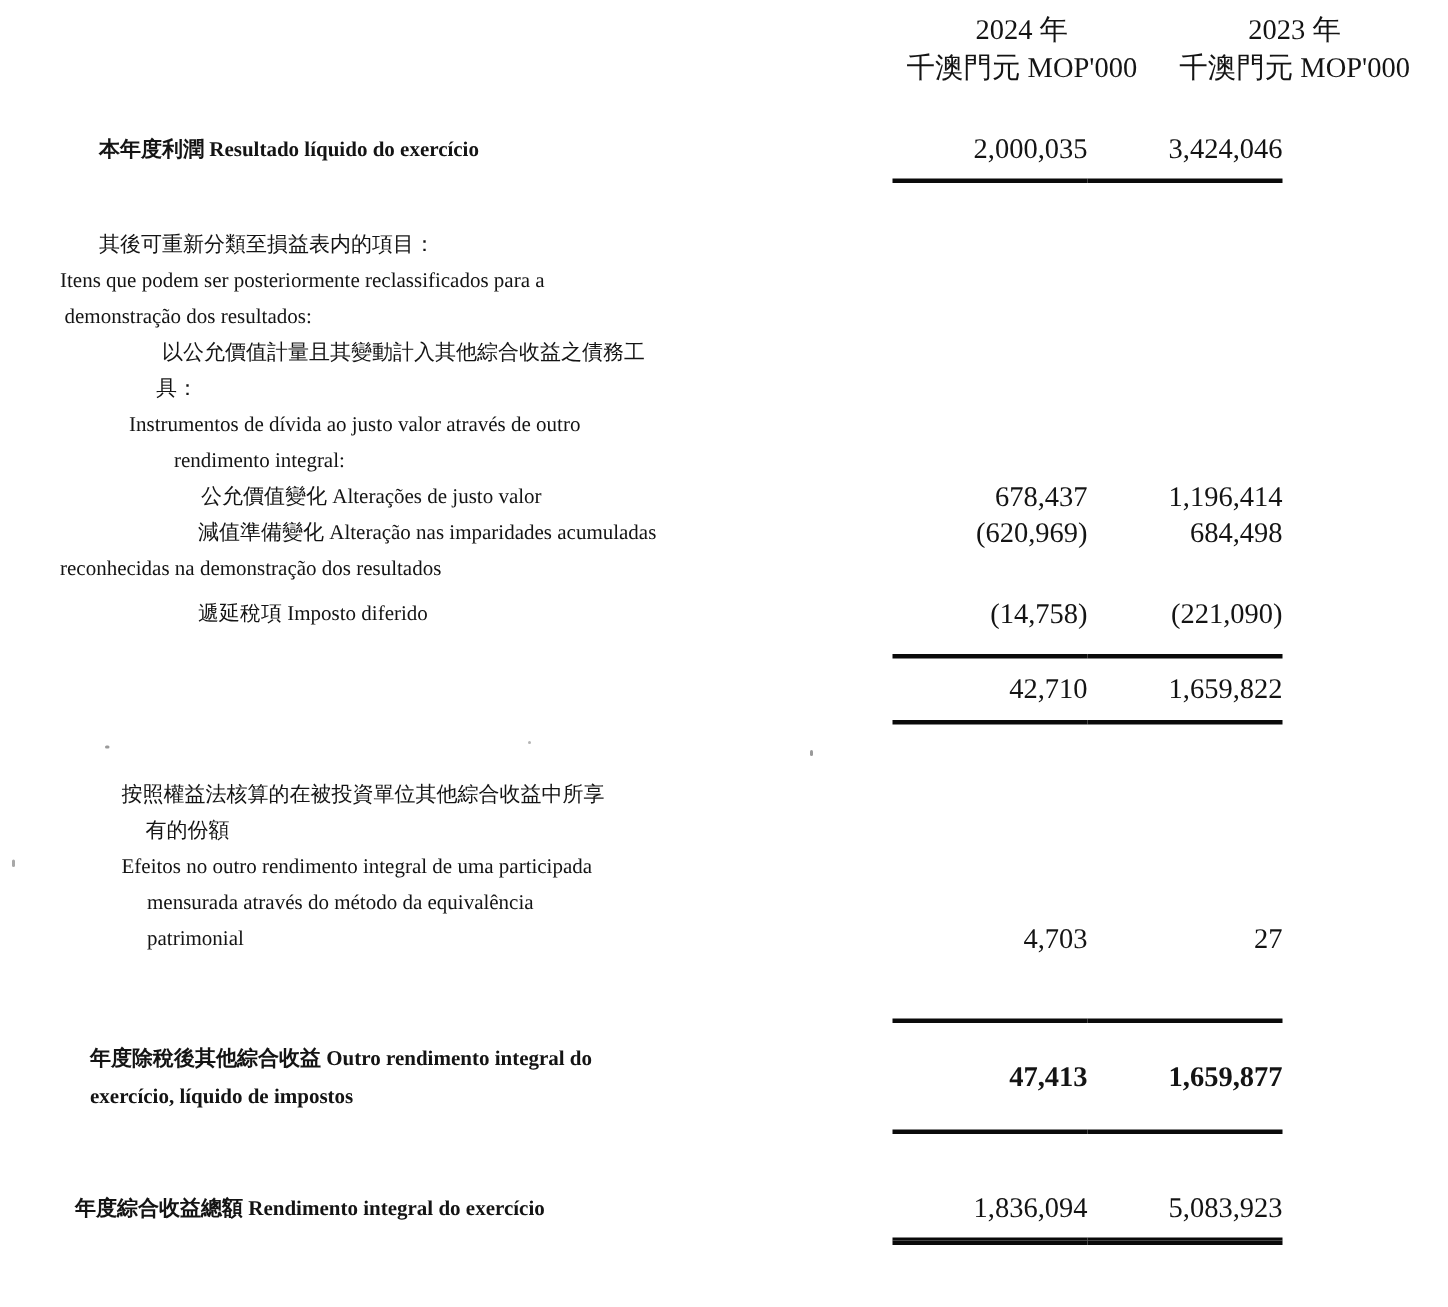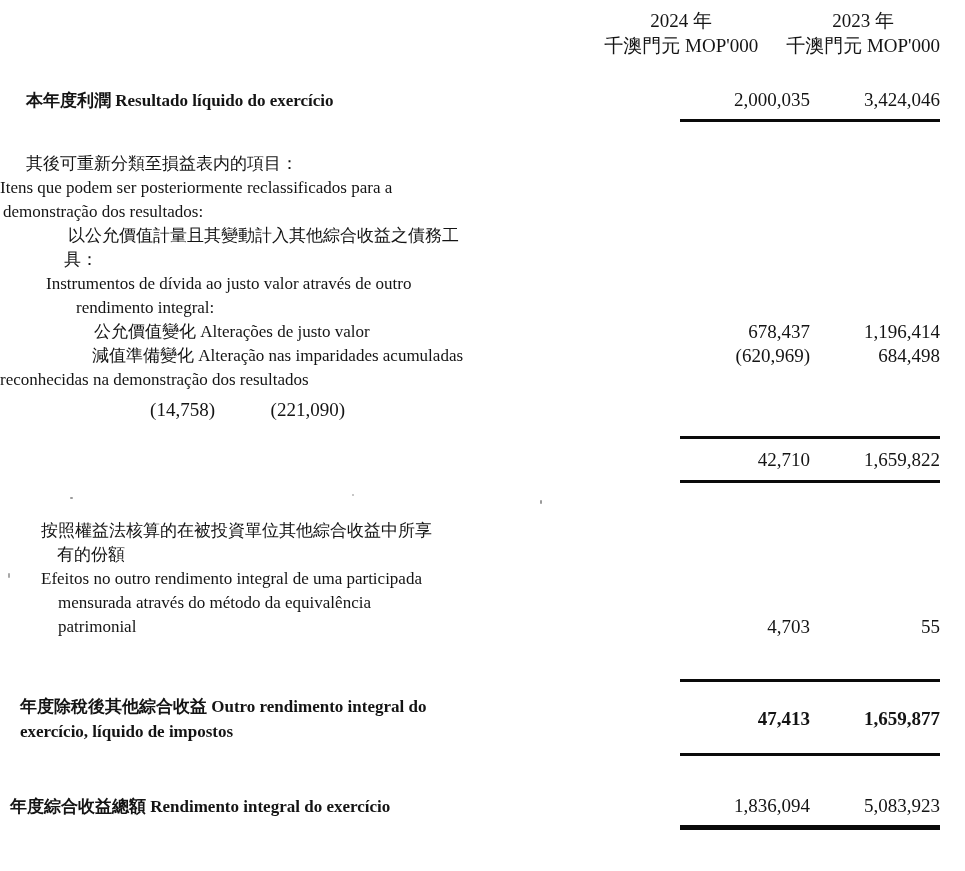--- a/index.html
+++ b/index.html
@@ -14,31 +14,31 @@
     position:relative;
     width:965px; height:871px;
     padding:8px 25px 0 0;
     overflow:hidden;
     background:#ffffff;
   }
   .row { display:flex; align-items:flex-start; }
   .row.vcenter { align-items:center; }
   .row.vbottom { align-items:flex-end; }
   .lbl { flex:1 1 auto; min-width:0; }
-  .ln { font-size:17px; line-height:24px; white-space:nowrap; }
+  .ln { font-size:14px; line-height:24px; white-space:nowrap;margin-left:40px; }
   .bold .ln, .ln.b { font-weight:bold; line-height:25px; }
   
   .i3{padding-left:3px}  .i10{padding-left:10px} .i13{}
   .i20{padding-left:20px}.i26{padding-left:26px} .i28{padding-left:20px}
   .i29{}.i41{padding-left:41px} .i46{padding-left:46px}
   .i52{padding-left:68px}.i57{padding-left:57px} .i58{padding-left:58px}
   .i64{padding-left:64px}.i72{padding-left:92px} .i76{padding-left:76px}
   .i78{padding-left:94px}
   
-  .vals { width:345px; flex:0 0 345px; display:flex; justify-content:flex-end; }
+  .vals { width:345px; flex:0 0 345px; display:flex; justify-content:flex-start; }
   .vcell {
     width:130px; text-align:right;
     font-size:19px; line-height:24px;
     font-variant-numeric:tabular-nums;
   }
   
   .hvals { margin-left:auto; display:flex; gap:28px; }
   .hcell { text-align:center; font-size:19px; line-height:25px; }
   
   .rule  { border-bottom:3px solid #0a0a0a; height:0; width:100%; }
@@ -116,20 +116,23 @@
       <div class="ln i72">減值準備變化 Alteração nas imparidades acumuladas</div>
       <div class="ln i29">reconhecidas na demonstração dos resultados</div>
     </div>
     <div class="vals">
       <div class="vcell">(620,969)</div>
       <div class="vcell">684,498</div>
     </div>
   </div>
 
   <div class="row mt6">
+    <div class="lbl">
+      <div class="ln i72">遞延稅項 Imposto diferido</div>
+    </div>
     <div class="vals">
       <div class="vcell">(14,758)</div>
       <div class="vcell">(221,090)</div>
     </div>
   </div>
 
   <div class="row mt14">
     <div class="lbl"></div>
     <div class="vals">
       <div class="vcell">
@@ -162,21 +165,21 @@
   <div class="row vbottom mt36">
     <div class="lbl">
       <div class="ln i41">按照權益法核算的在被投資單位其他綜合收益中所享</div>
       <div class="ln i57">有的份額</div>
       <div class="ln i41">Efeitos no outro rendimento integral de uma participada</div>
       <div class="ln i58">mensurada através do método da equivalência</div>
       <div class="ln i58">patrimonial</div>
     </div>
     <div class="vals">
       <div class="vcell">4,703</div>
-      <div class="vcell">55</div>
+      <div class="vcell">27</div>
     </div>
   </div>
 
   <div class="row mt40">
     <div class="lbl"></div>
     <div class="vals">
       <div class="vcell">
           <div class="rule"></div>
         </div>
       <div class="vcell">

